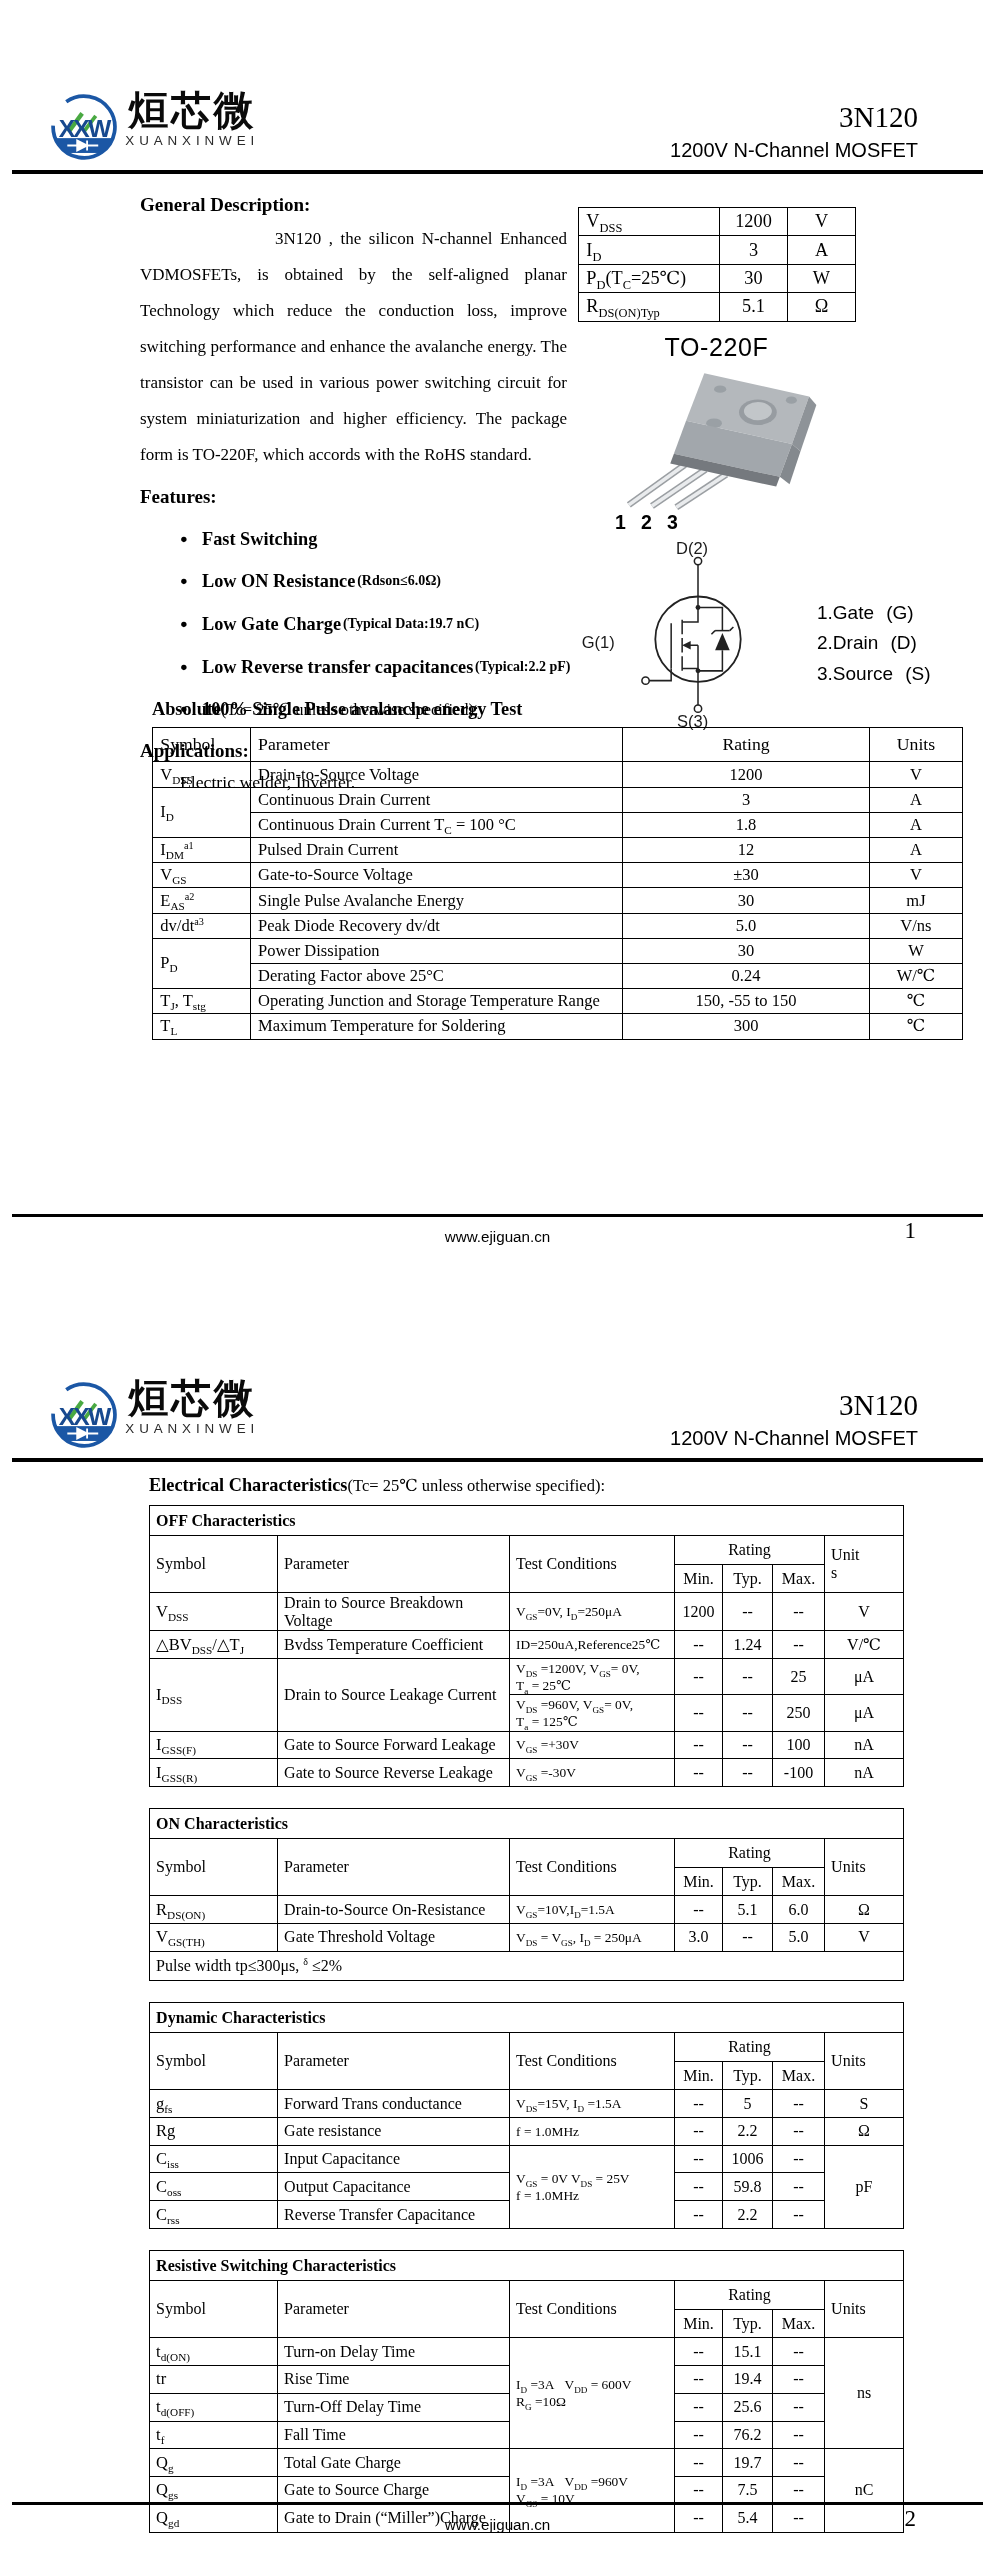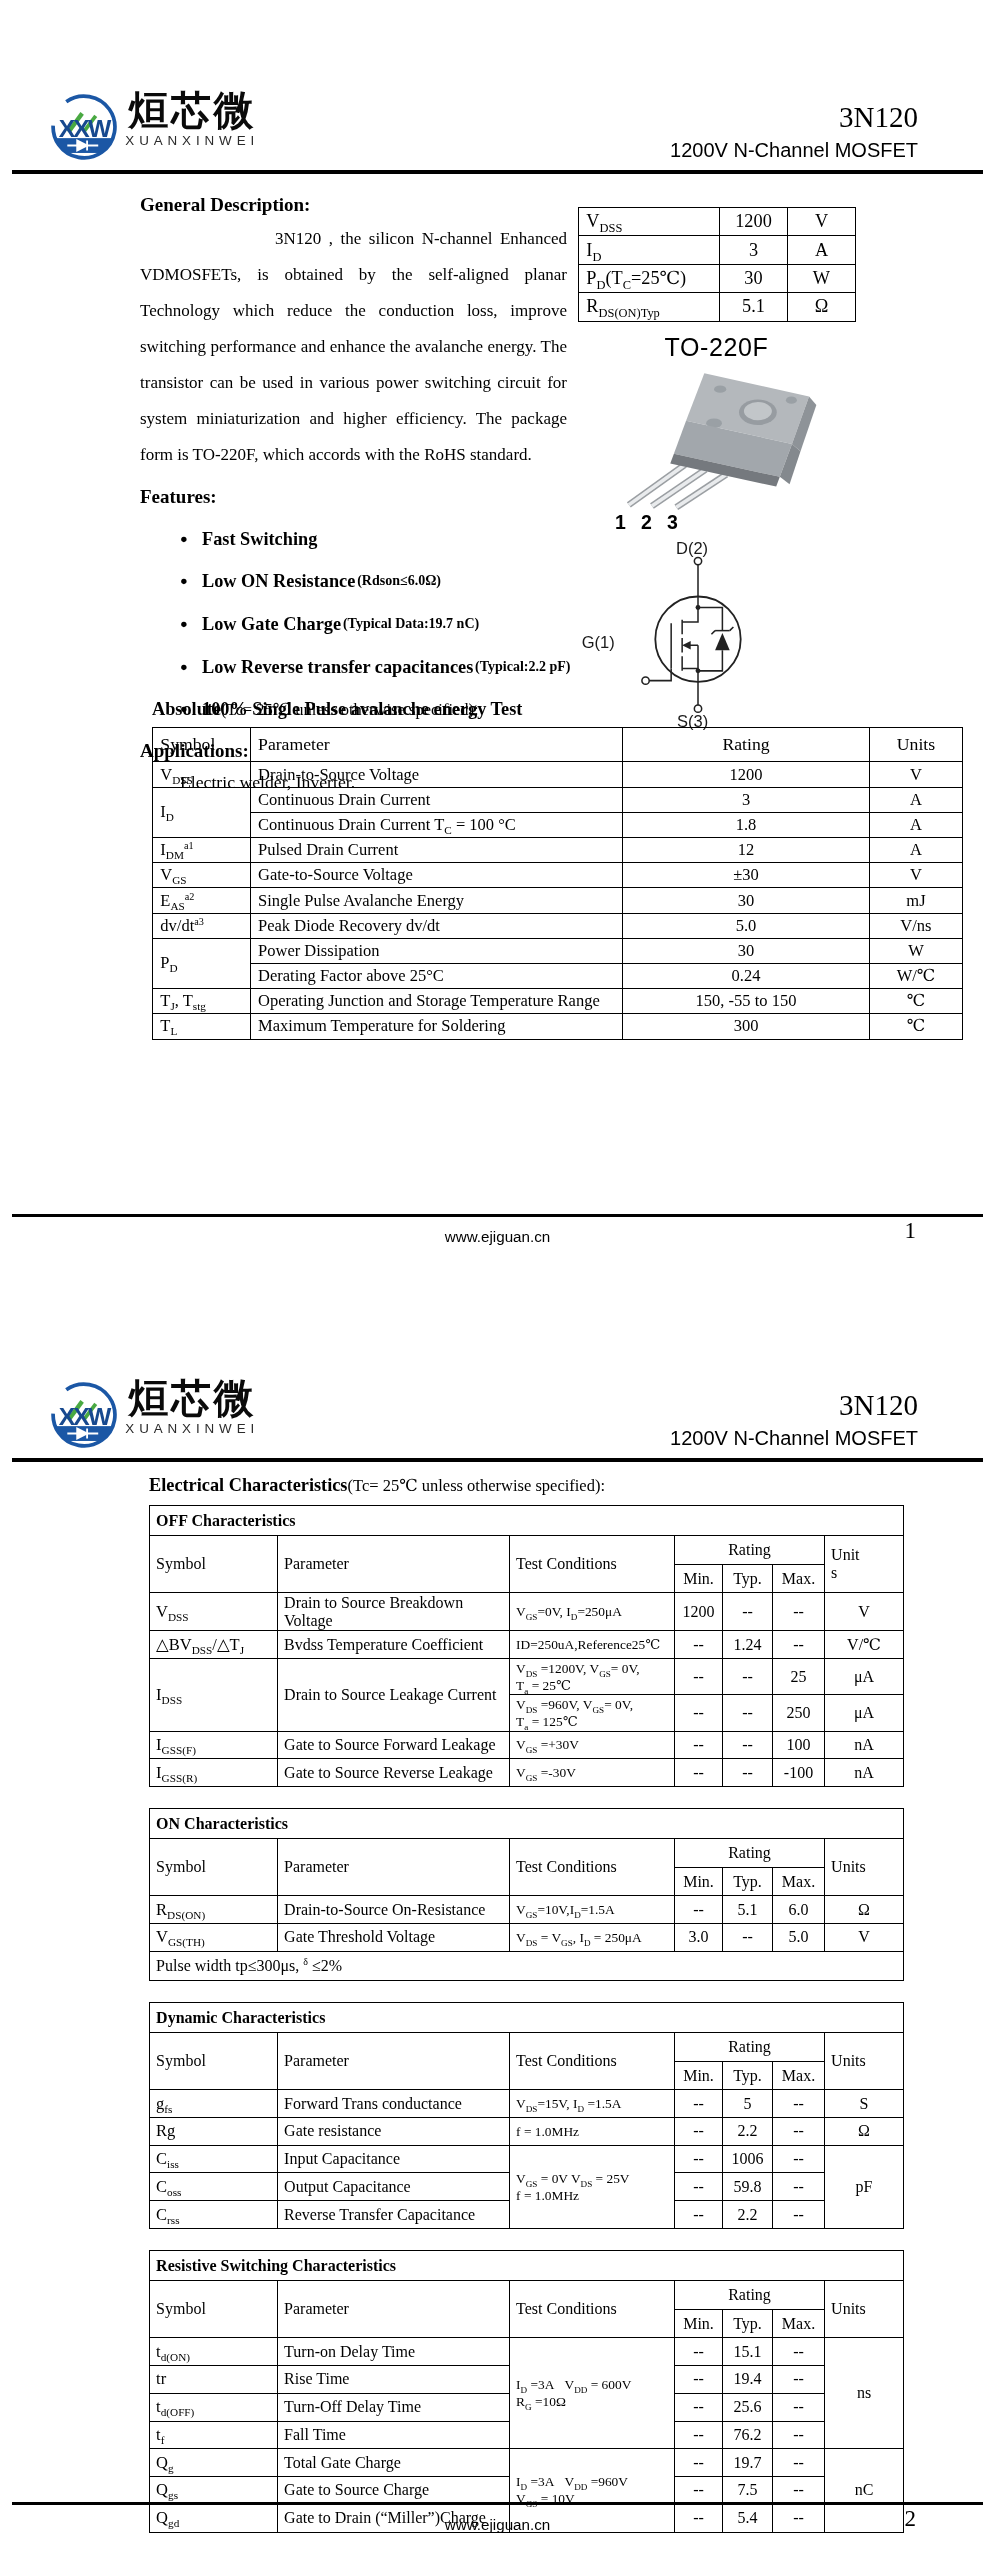--- a/index.html
+++ b/index.html
@@ -241,20 +241,34 @@
             <line x1="100" y1="190" x2="100" y2="246"></line>
             <circle cx="100" cy="252" r="6"></circle>
             <circle cx="14" cy="206" r="6"></circle>
             <polyline points="20,206 56,206 56,186"></polyline>
           </g>
           <polygon points="74,148 88,141 88,155" fill="#222"></polygon>
           <polygon points="128,156 152,156 140,128" fill="#222"></polygon>
           <circle cx="100" cy="86" r="4" fill="#222"></circle>
           <circle cx="100" cy="190" r="4" fill="#222"></circle>
         </svg>
+        <div class="legend">
+          <div class="leg-row">
+              <span>1.Gate</span>
+              <span class="leg-code">(G)</span>
+            </div>
+          <div class="leg-row">
+              <span>2.Drain</span>
+              <span class="leg-code">(D)</span>
+            </div>
+          <div class="leg-row">
+              <span>3.Source</span>
+              <span class="leg-code">(S)</span>
+            </div>
+        </div>
       </div>
     </div>
 
     <div class="abs-block">
       <div class="sec-head"><b>Absolute</b><span>(Tc= 25℃  unless otherwise specified):</span></div>
       <table class="abstab">
         <colgroup>
             <col style="width:84px">
             <col style="width:320px">
             <col style="width:212px">

